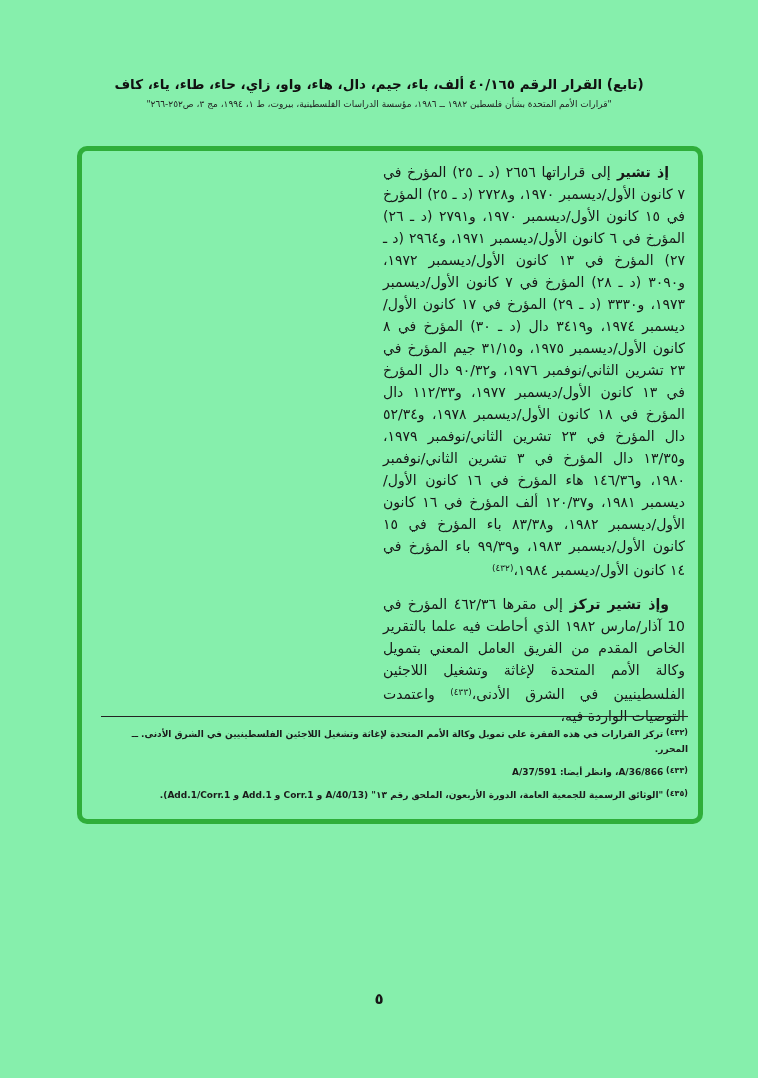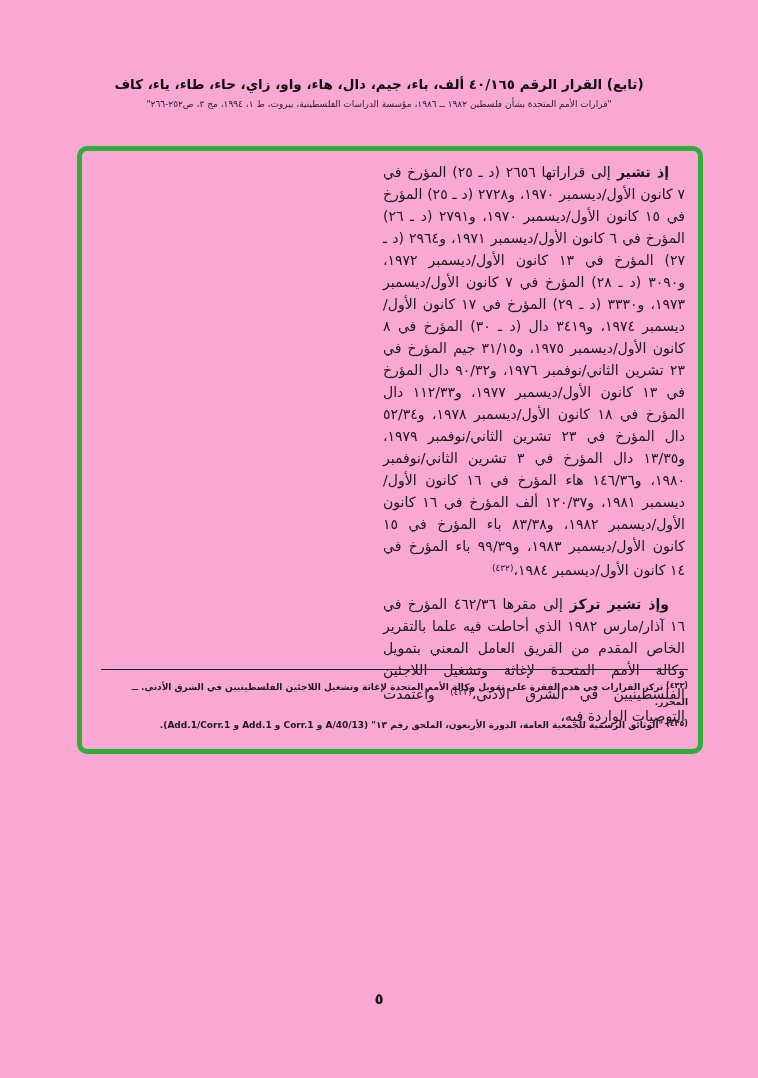--- a/index.html
+++ b/index.html
@@ -30,21 +30,21 @@
   .doc-subtitle {
     font-size: 9px;
     margin-top: 7px;
     color: #222;
   }
   .content-frame {
     position: absolute;
     left: 77px;
     top: 146px;
     width: 626px;
-    height: 608px;
+    height: 678px;
     border: 5px solid #0369a1;
     border-radius: 10px;
     background: transparent;
   }
   .body-col {
     position: absolute;
     top: 10px;
     right: 13px;
     width: 302px;
     direction: rtl;
@@ -86,40 +86,41 @@
     right: 0;
     text-align: center;
     font-size: 15px;
     font-weight: 700;
     direction: rtl;
   }
 </style>
 </head>
 <body>
 
-<div class="page" style="background: #f9a8d4; color: rgb(23, 23, 23); text-decoration: underline;">
+<div class="page" style="background: #86efac; color: rgb(23, 23, 23); text-decoration: underline;">
 
   <div class="doc-header">
     <div class="doc-title">(تابع) القرار الرقم ٤٠/١٦٥ ألف، باء، جيم، دال، هاء، واو، زاي، حاء، طاء، ياء، كاف</div>
     <div class="doc-subtitle">"قرارات الأمم المتحدة بشأن فلسطين ١٩٨٢ ــ ١٩٨٦، مؤسسة الدراسات الفلسطينية، بيروت، ط ١، ١٩٩٤، مج ٣، ص٢٥٢-٢٦٦"</div>
   </div>
 
   <div class="content-frame" style="border-color: rgb(47, 174, 58);">
 
     <div class="body-col">
 
     <div class="para"><span class="seg-lead">إذ تشير </span><span class="seg-normal">إلى قراراتها ٢٦٥٦ (د ـ ٢٥) المؤرخ في ٧ كانون الأول/ديسمبر ١٩٧٠، و٢٧٢٨ (د ـ ٢٥) المؤرخ في ١٥ كانون الأول/ديسمبر ١٩٧٠، و٢٧٩١ (د ـ ٢٦) المؤرخ في ٦ كانون الأول/ديسمبر ١٩٧١، و٢٩٦٤ (د ـ ٢٧) المؤرخ في ١٣ كانون الأول/ديسمبر ١٩٧٢، و٣٠٩٠ (د ـ ٢٨) المؤرخ في ٧ كانون الأول/ديسمبر ١٩٧٣، و٣٣٣٠ (د ـ ٢٩) المؤرخ في ١٧ كانون الأول/ديسمبر ١٩٧٤، و٣٤١٩ دال (د ـ ٣٠) المؤرخ في ٨ كانون الأول/ديسمبر ١٩٧٥، و٣١/١٥ جيم المؤرخ في ٢٣ تشرين الثاني/نوفمبر ١٩٧٦، و٩٠/٣٢ دال المؤرخ في ١٣ كانون الأول/ديسمبر ١٩٧٧، و١١٢/٣٣ دال المؤرخ في ١٨ كانون الأول/ديسمبر ١٩٧٨، و٥٢/٣٤ دال المؤرخ في ٢٣ تشرين الثاني/نوفمبر ١٩٧٩، و١٣/٣٥ دال المؤرخ في ٣ تشرين الثاني/نوفمبر ١٩٨٠، و١٤٦/٣٦ هاء المؤرخ في ١٦ كانون الأول/ديسمبر ١٩٨١، و١٢٠/٣٧ ألف المؤرخ في ١٦ كانون الأول/ديسمبر ١٩٨٢، و٨٣/٣٨ باء المؤرخ في ١٥ كانون الأول/ديسمبر ١٩٨٣، و٩٩/٣٩ باء المؤرخ في ١٤ كانون الأول/ديسمبر ١٩٨٤،</span><span class="seg-ref">(٤٣٢)</span></div>
-        <div class="para"><span class="seg-lead">وإذ تشير تركز </span><span class="seg-normal">إلى مقرها ٤٦٢/٣٦ المؤرخ في ١٦ آذار/مارس ١٩٨٢ الذي أحاطت فيه علما بالتقرير الخاص المقدم من الفريق العامل المعني بتمويل وكالة الأمم المتحدة لإغاثة وتشغيل اللاجئين الفلسطينيين في الشرق الأدنى،</span><span class="seg-ref">(٤٣٣)</span><span class="seg-normal"> واعتمدت التوصيات الواردة فيه،</span></div>
+        <div class="para"><span class="seg-lead">وإذ تشير تركز </span><span class="seg-normal">إلى مقرها ٤٦٢/٣٦ المؤرخ في 10 آذار/مارس ١٩٨٢ الذي أحاطت فيه علما بالتقرير الخاص المقدم من الفريق العامل المعني بتمويل وكالة الأمم المتحدة لإغاثة وتشغيل اللاجئين الفلسطينيين في الشرق الأدنى،</span><span class="seg-ref">(٤٣٣)</span><span class="seg-normal"> واعتمدت التوصيات الواردة فيه،</span></div>
       </div>
 
     <div class="fn-area">
       <hr class="fn-sep">
       <div>
 
       <div class="footnote"><span class="fn-marker">(٤٣٢)&nbsp;</span><span>تركز القرارات في هذه الفقرة على تمويل وكالة الأمم المتحدة لإغاثة وتشغيل اللاجئين الفلسطينيين في الشرق الأدنى. ــ المحرر.</span></div>
+          <div class="footnote"><span class="fn-marker">(٤٣٣)&nbsp;</span><span>A/36/866، وانظر أيضا: A/37/591</span></div>
           <div class="footnote"><span class="fn-marker">(٤٣٥)&nbsp;</span><span>"الوثائق الرسمية للجمعية العامة، الدورة الأربعون، الملحق رقم ١٣" (A/40/13 و Corr.1 و Add.1 و Add.1/Corr.1).</span></div>
         </div>
     </div>
 
   </div>
 
   <div class="page-num">٥</div>
 
 </div>
 

